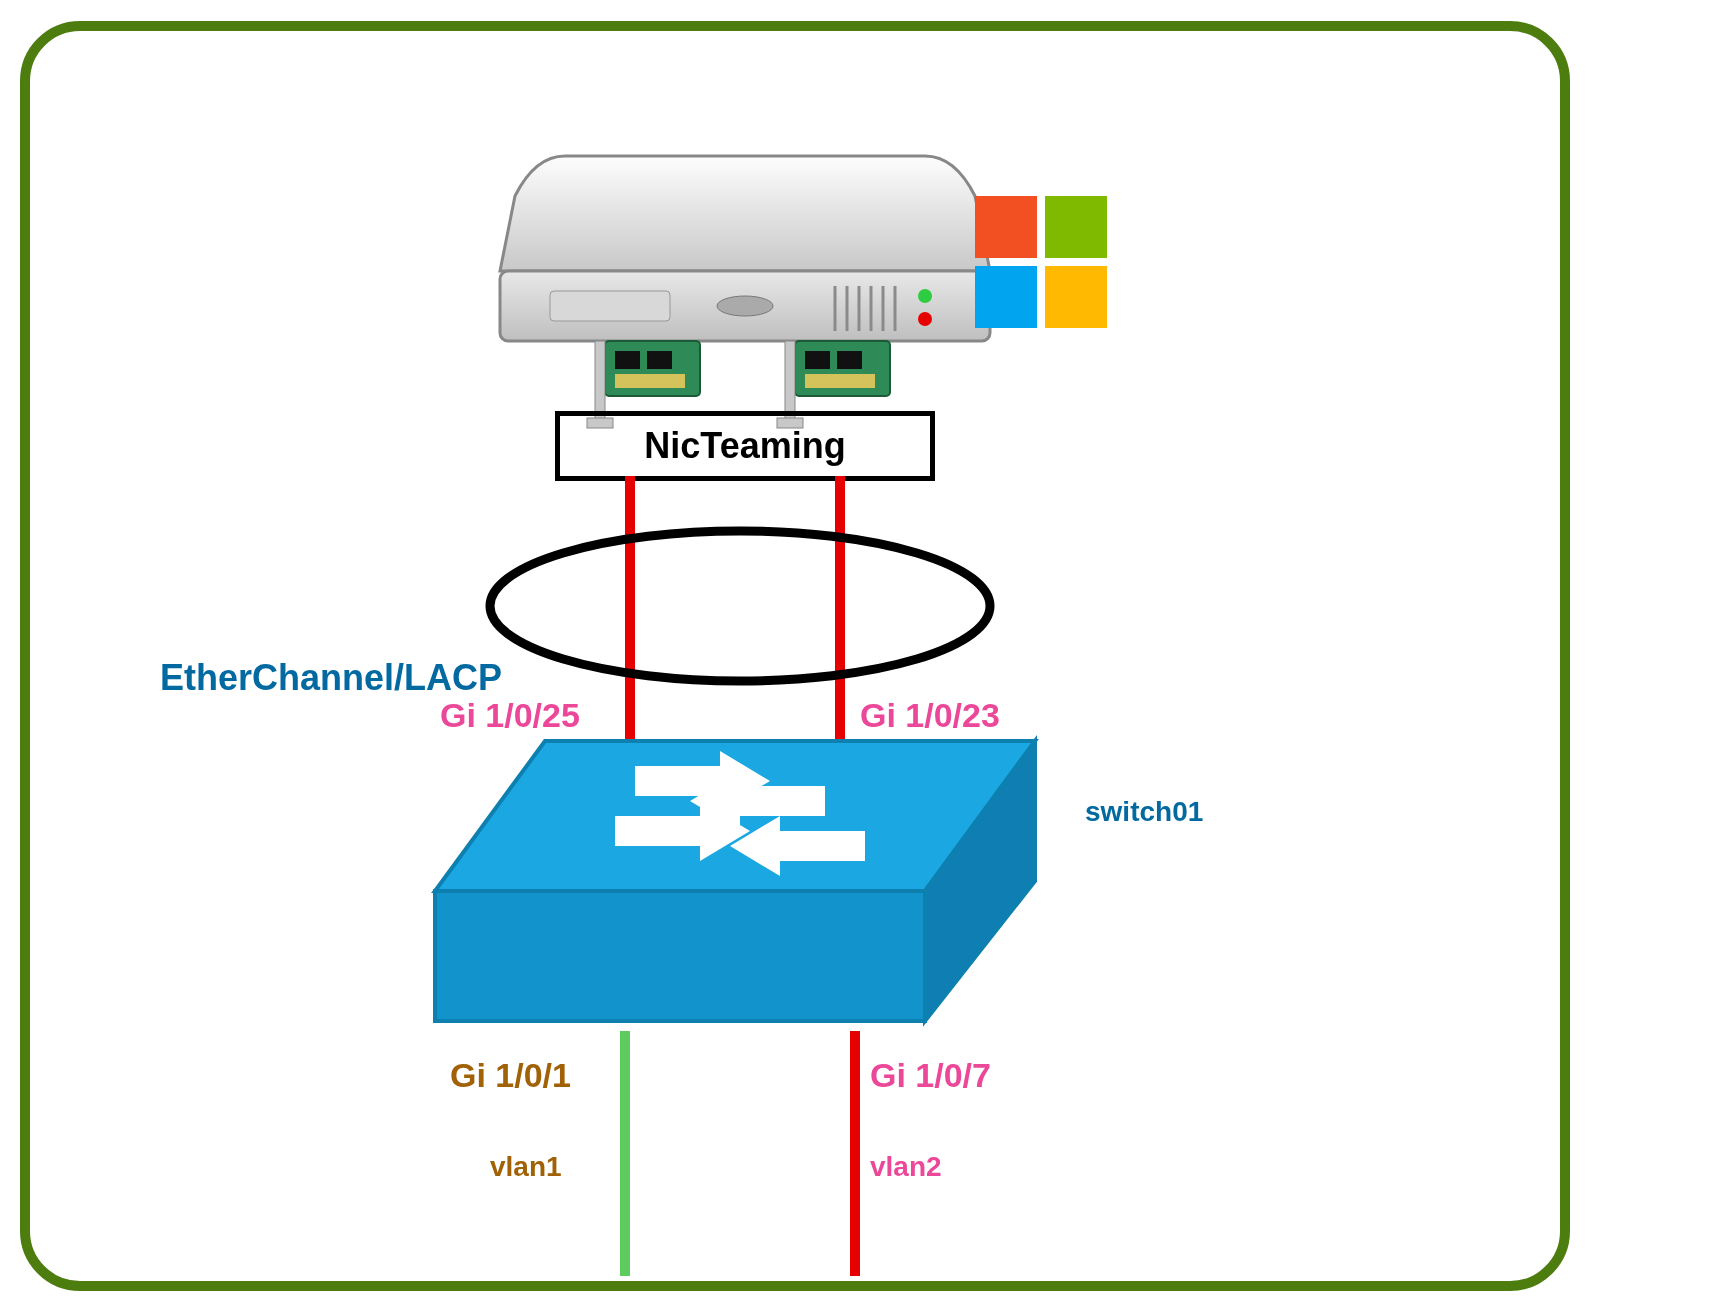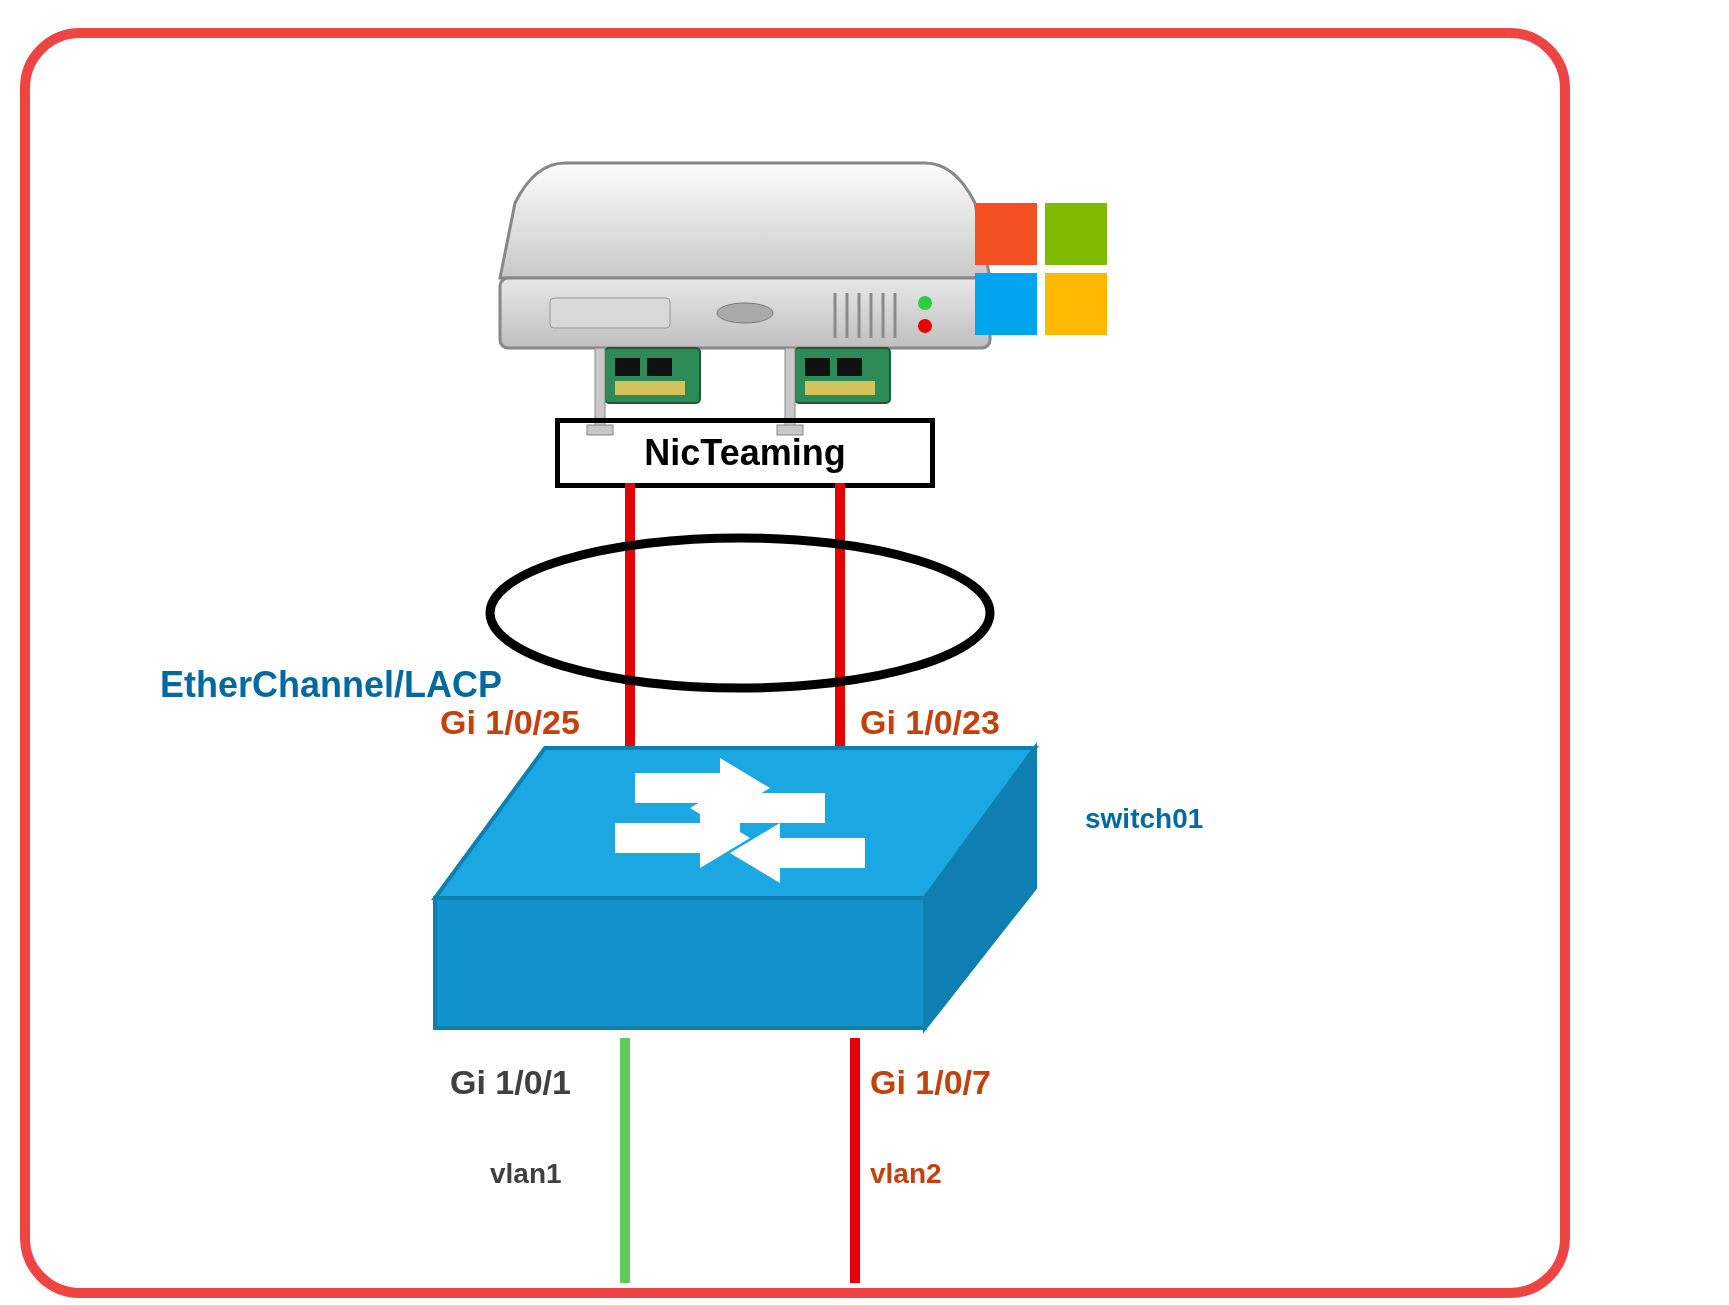--- a/index.html
+++ b/index.html
@@ -1,20 +1,20 @@
 <!DOCTYPE html>
 <html><head>
 <meta charset="utf-8">
 <style>
   html,body{margin:0;padding:0;width:1729px;height:1305px;background:#fff;font-family:Verdana,Arial,sans-serif}
-  .frame{position:absolute;left:20px;top:28px;width:1530px;height:1250px;border:10px solid #ef4444;border-radius:60px;background:#fff}
+  .frame{position:absolute;left:20px;top:21px;width:1530px;height:1250px;border:10px solid #4d7c0f;border-radius:60px;background:#fff}
   .label{position:absolute;font-weight:bold;white-space:pre}
   .black{color:#0369a1}
-  .red{color:#c2410c}
-  .green{color:#404040}
+  .red{color:#ec4899}
+  .green{color:#a16207}
   .server-label{font-size:42px;text-align:center;line-height:1.2}
   .ether-label{font-size:36px;line-height:1.3}
   .port-label{font-size:34px}
   .small-label{font-size:28px}
   
   .vline{position:absolute;width:10px}
   .vline.red{background:#e60000}
   .vline.green{background:#5ecb5e}
   
   .winlogo{position:absolute;display:grid;grid-template-columns:1fr 1fr;grid-template-rows:1fr 1fr;gap:8px}

